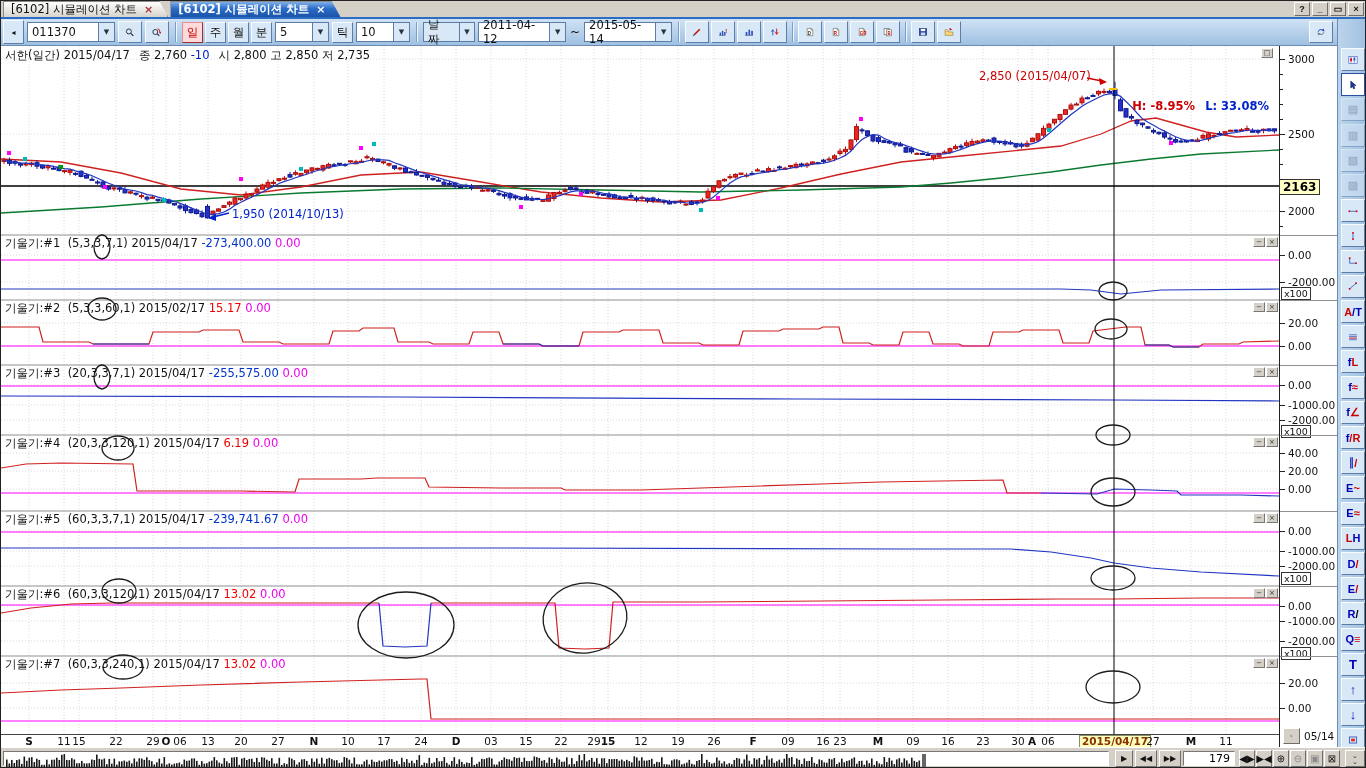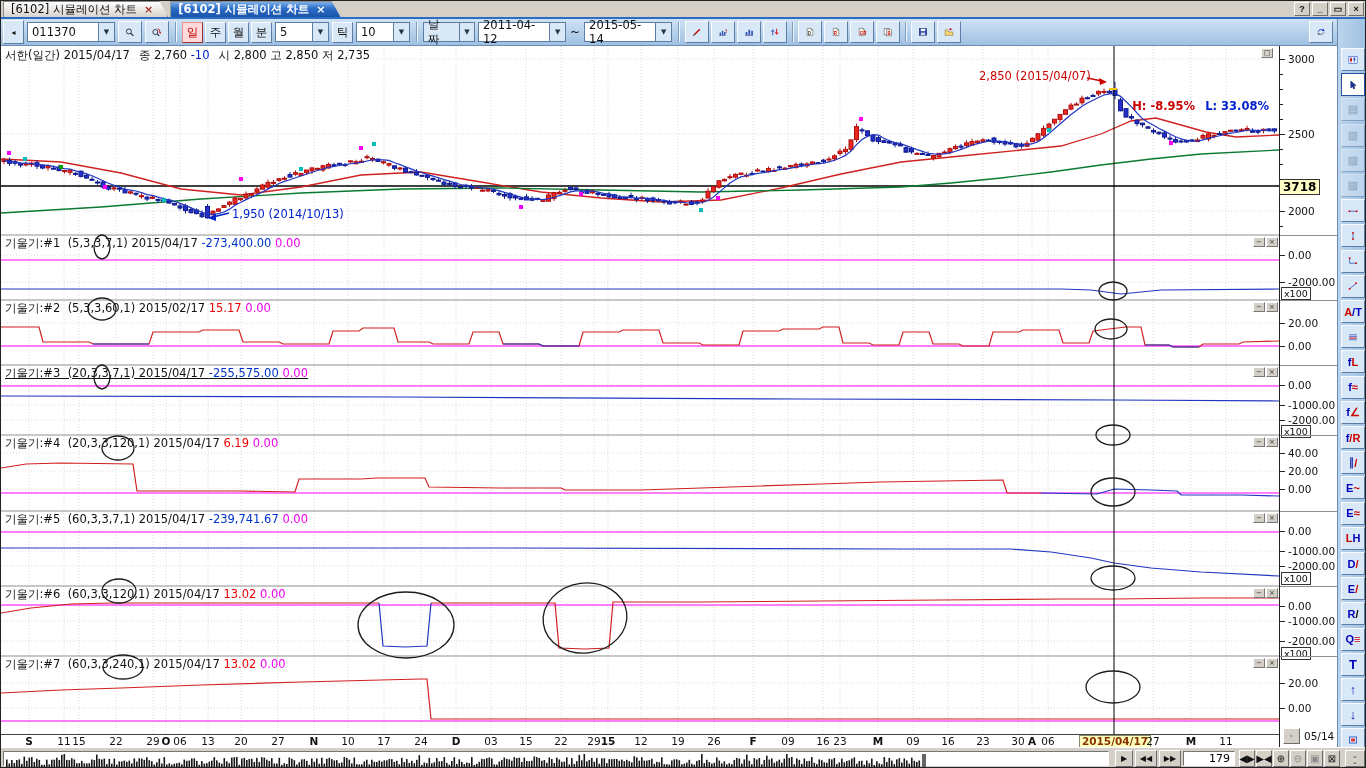--- a/index.html
+++ b/index.html
@@ -815,21 +815,21 @@
         <ellipse cx="584" cy="617" rx="42" ry="35" fill="none" stroke="#1c1c1c" stroke-width="1.3" transform="rotate(-8 584 617)"></ellipse>
         <ellipse cx="1112" cy="686" rx="27" ry="16" fill="none" stroke="#1c1c1c" stroke-width="1.3" transform="rotate(0 1112 686)"></ellipse>
       </svg>
     <div id="main-header"><span>서한(일간)</span> <span>2015/04/17</span><span class="lbl">종</span> <span>2,760</span> <span class="blue">-10</span><span class="lbl">시</span> <span>2,800</span> <span>고</span> <span>2,850</span> <span>저</span> <span>2,735</span></div>
     <div id="hl-label"><span class="red">H: -8.95%</span><span class="blue">L: 33.08%</span></div>
     <div id="ann-high">2,850 (2015/04/07)</div>
     <div id="ann-low">1,950 (2014/10/13)</div>
     <div id="panel-labels">
         <div class="plabel" style="top: 190px;"><span>기울기:#1  (5,3,3,7,1) 2015/04/17 </span><span style="color:#0033cc">-273,400.00</span> <span class="mag">0.00</span></div>
         <div class="plabel" style="top: 255px;"><span>기울기:#2  (5,3,3,60,1) 2015/02/17 </span><span style="color:#ee0000">15.17</span> <span class="mag">0.00</span></div>
-        <div class="plabel" style="top: 320px; text-decoration: underline;"><span>기울기:#3  (20,3,3,7,1) 2015/04/17 </span><span style="color:#0033cc">-255,575.00</span> <span class="mag">0.00</span></div>
+        <div class="plabel" style="top: 320px;"><span>기울기:#3  (20,3,3,7,1) 2015/04/17 </span><span style="color:#0033cc">-255,575.00</span> <span class="mag">0.00</span></div>
         <div class="plabel" style="top: 390px;"><span>기울기:#4  (20,3,3,120,1) 2015/04/17 </span><span style="color:#ee0000">6.19</span> <span class="mag">0.00</span></div>
         <div class="plabel" style="top: 466px;"><span>기울기:#5  (60,3,3,7,1) 2015/04/17 </span><span style="color:#0033cc">-239,741.67</span> <span class="mag">0.00</span></div>
         <div class="plabel" style="top: 541px;"><span>기울기:#6  (60,3,3,120,1) 2015/04/17 </span><span style="color:#ee0000">13.02</span> <span class="mag">0.00</span></div>
         <div class="plabel" style="top: 611px;"><span>기울기:#7  (60,3,3,240,1) 2015/04/17 </span><span style="color:#ee0000">13.02</span> <span class="mag">0.00</span></div>
       </div>
     <div id="minis">
         <div class="mini" style="left: 1260px; top: 2px;">□</div>
         <div class="mini" style="left: 1252px; top: 191px;">−</div>
         <div class="mini" style="left: 1265px; top: 191px;">×</div>
         <div class="mini" style="left: 1252px; top: 256px;">−</div>
@@ -881,21 +881,21 @@
         <span class="xt" style="left: 1017px;">30</span>
         <span class="xt b" style="left: 1031px;">A</span>
         <span class="xt" style="left: 1047px;">06</span>
         <span class="xt" style="left: 1152px;">27</span>
         <span class="xt b" style="left: 1190px;">M</span>
         <span class="xt" style="left: 1225px;">11</span>
       </div>
   </div>
 
   <div id="axisstrip">
-    <div id="price-box">3718</div>
+    <div id="price-box">2163</div>
     <button class="wbtn" id="axzoom">
         <svg width="18" height="16" viewBox="0 0 18 16">
           <circle cx="7" cy="7" r="4.5" fill="none" stroke="#223" stroke-width="1.6"></circle>
           <line x1="10.5" y1="10.5" x2="15" y2="15" stroke="#223" stroke-width="2"></line>
         </svg>
       </button>
     <span id="axdate">05/14</span>
   <div class="tick" style="top: 28px; width: 3px;"></div>
       <div class="tick" style="top: 43px; width: 3px;"></div>
       <div class="tick" style="top: 58px; width: 3px;"></div>

